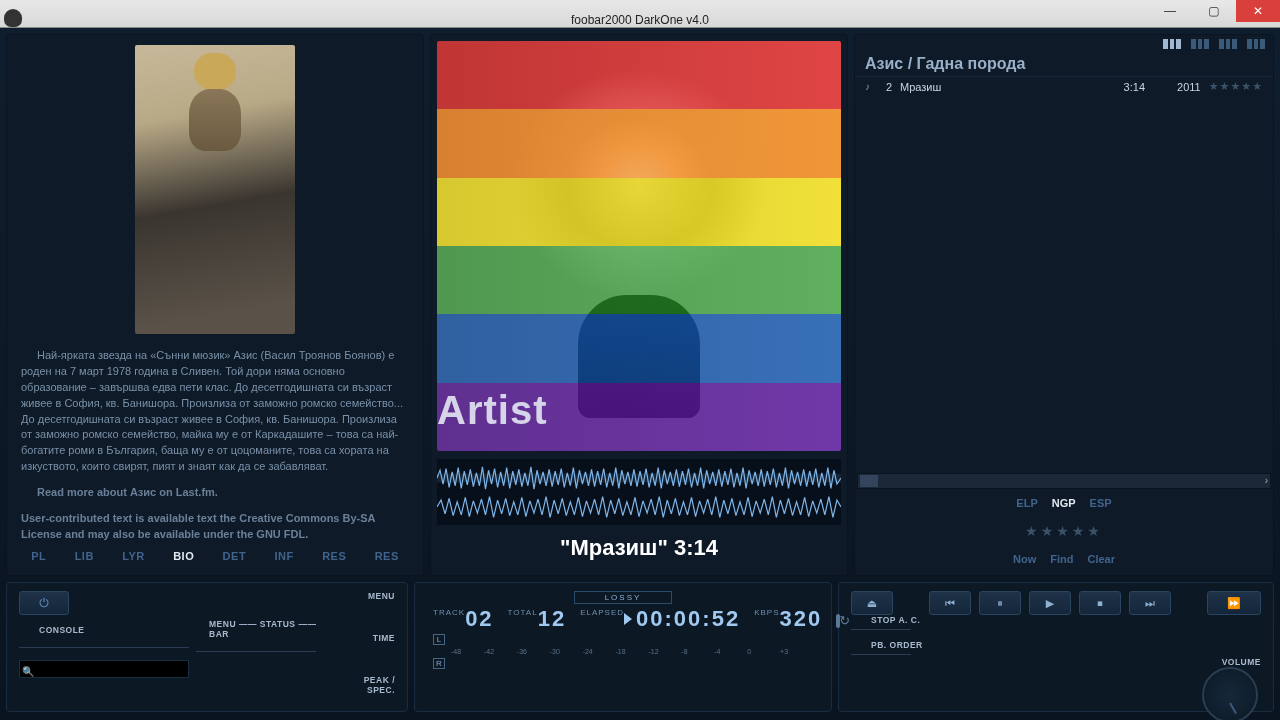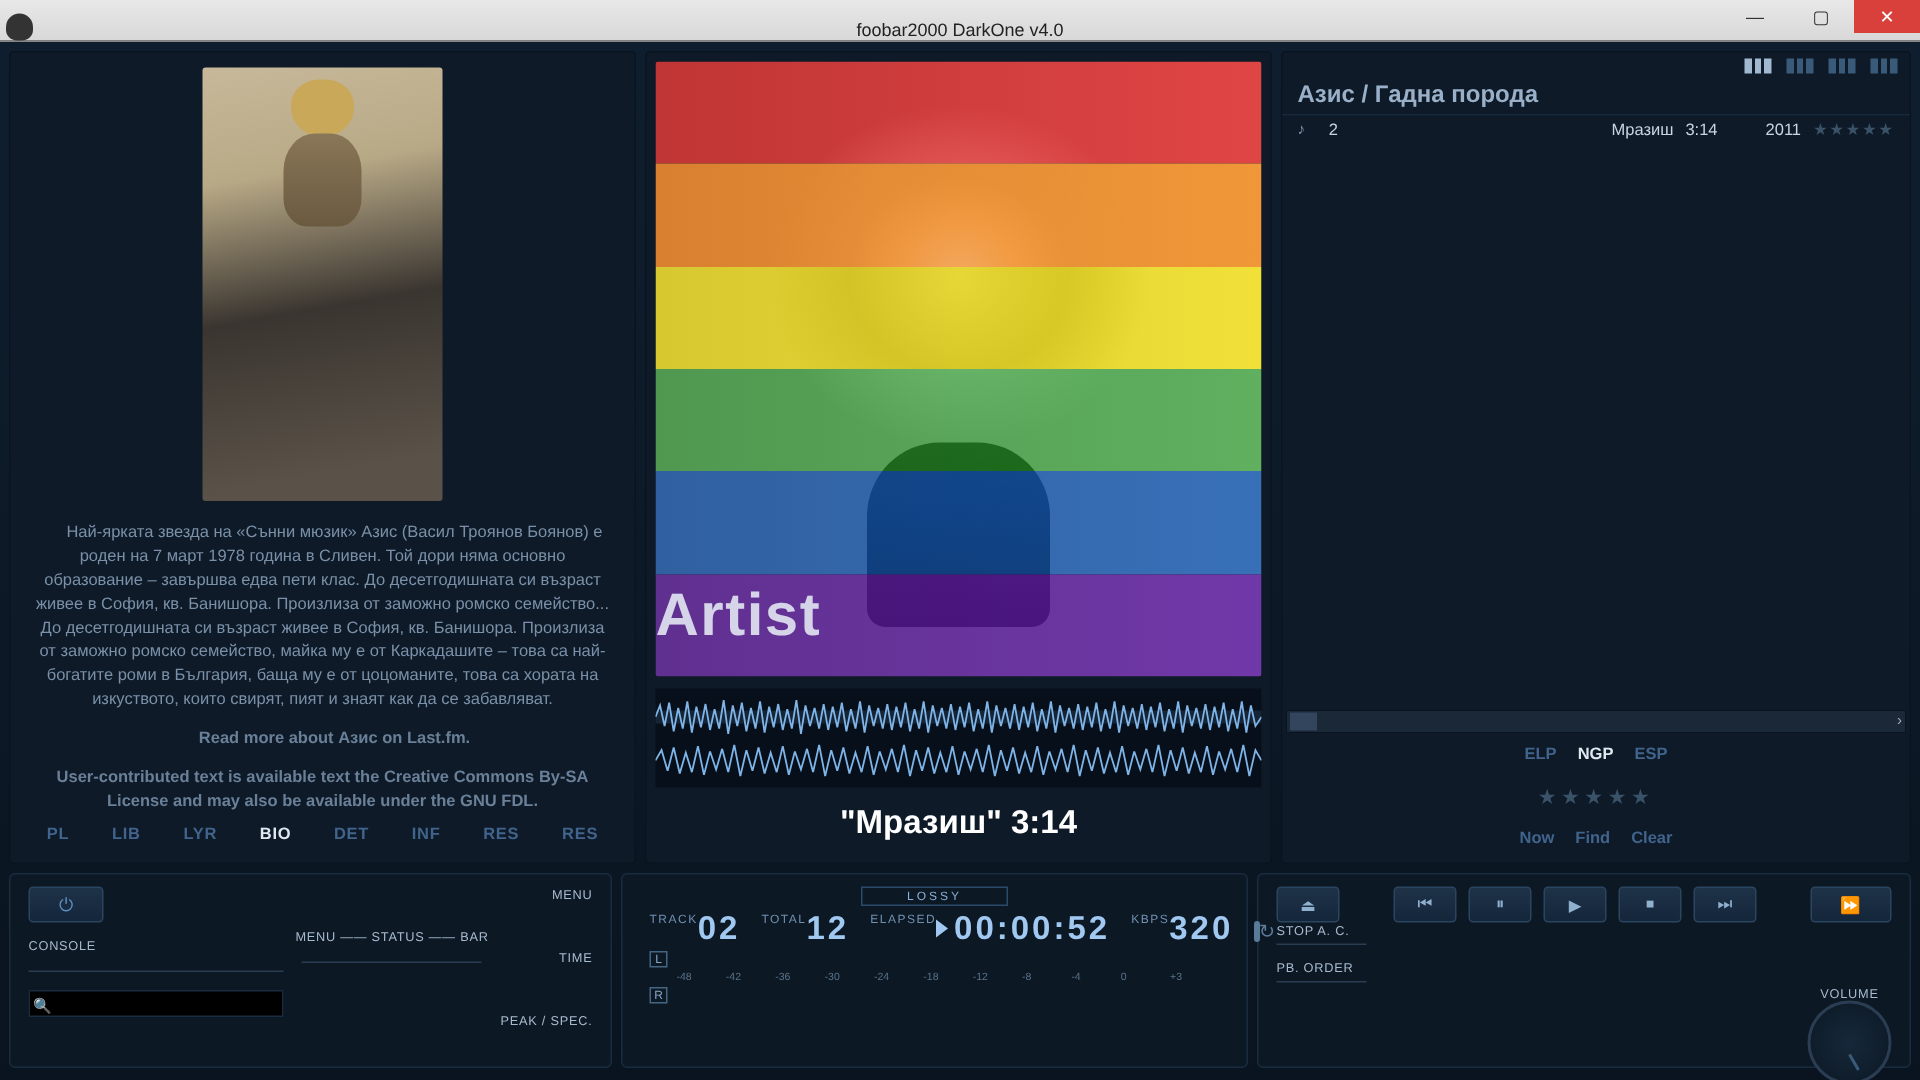--- a/index.html
+++ b/index.html
@@ -17,21 +17,21 @@
 .panel { background:#0e1a28; border:1px solid #0a1420; border-radius:3px; display:flex; flex-direction:column; }
 
 .left { width:418px; }
 .center { width:418px; }
 .right { flex:1; }
 
 .artistimg { width:160px; height:320px; margin:10px auto 6px; background:linear-gradient(170deg,#c7b89a 0%,#b8a986 25%,#3a3530 55%,#5a5248 90%); border-radius:2px; position:relative; overflow:hidden; }
 .artistimg::before { content:''; position:absolute; top:8px; left:50%; transform:translateX(-50%); width:42px; height:38px; background:#c9a85a; border-radius:45% 45% 50% 50%; }
 .artistimg::after { content:''; position:absolute; top:44px; left:50%; transform:translateX(-50%); width:52px; height:62px; background:linear-gradient(#8a7658,#6a5a40); border-radius:40% 40% 30% 30%; }
 
-.bio { padding:8px 14px; color:#7a90a8; font-size:11px; line-height:1.45; overflow:hidden;text-align:center; }
+.bio { padding:8px 14px; color:#7a90a8; font-size:11px; line-height:1.45; overflow:hidden; }
 .bio p { margin-bottom:10px; text-indent:16px; }
 .bio p.noind { text-indent:0; font-weight:bold; color:#6a8098; }
 .bio p.light { text-indent:16px; font-weight:bold; color:#6a8098; }
 
 .tabs { display:flex; justify-content:space-around; padding:6px 10px 10px; }
 .tab { color:#41648c; font-size:11px; font-weight:bold; cursor:pointer; padding:3px 6px; letter-spacing:0.5px; }
 .tab.active { color:#e0e8f0; }
 
 .albumart { flex:0 0 410px; margin:6px; border-radius:2px; overflow:hidden; position:relative; }
 .stripe { width:100%; height:16.67%; }
@@ -47,41 +47,41 @@
 .nowplay { text-align:center; color:#fff; font-size:22px; font-weight:bold; padding:6px 0 10px; }
 
 .right .rtabs { display:flex; justify-content:flex-end; gap:10px; padding:4px 8px 2px; }
 .rtab { width:18px; height:10px; display:flex; gap:2px; cursor:pointer; }
 .rtab span { flex:1; background:#3a5a7a; }
 .rtab.active span { background:#a0b8d0; }
 .plhead { padding:4px 10px 3px; color:#9ab0c8; font-size:16px; border-bottom:1px solid #16283c; font-weight:bold; }
 .plrow { display:flex; align-items:center; padding:3px 10px; color:#c8d4e2; font-size:11px; gap:8px; }
 .plrow .note { font-size:10px; color:#8098b0; }
 .plrow .num { width:14px; text-align:right; }
-.plrow .ttl { flex:1;text-align:right; }
+.plrow .ttl { flex:1; }
 .plrow .stars { color:#3a5268; letter-spacing:1px; }
 .spacer { flex:1; }
 .hscroll { height:16px; background:#1a2838; margin:0 2px 2px; position:relative; border:1px solid #0a1420; }
 .hscroll .th { position:absolute; left:2px; top:1px; width:18px; height:12px; background:#32455c; }
 .hscroll .ar { position:absolute; right:2px; top:1px; font-size:10px; color:#aaa; }
 
 .rbot { display:flex; padding:6px 10px 10px; align-items:center; gap:14px; justify-content:space-between;flex-direction:column; }
 .rbot .g1 { display:flex; gap:14px; }
 .rbb { color:#41648c; font-size:11px; font-weight:bold; cursor:pointer; }
 .rbb.active { color:#e0e8f0; }
 .rstars { color:#3a5268; font-size:14px; letter-spacing:3px; }
 
 .lower { display:flex; gap:6px; height:130px; }
 .lowpanel { background:#0c1824; border:1px solid #1a2c40; border-radius:4px; padding:8px 12px; display:flex; }
 .lp1 { width:418px; justify-content:space-between; }
 .lp2 { width:418px; flex-direction:column; }
 .lp3 { flex:1; flex-direction:column; justify-content:space-between; }
 
 .pwrbtn { width:50px; height:24px; background:linear-gradient(#1e3248,#14263a); border:1px solid #2a4560; border-radius:3px; display:flex; align-items:center; justify-content:center; color:#6090c0; font-size:12px; }
-.lbl { font-size:8.5px; font-weight:normal; color:#a8bace; letter-spacing:0.5px; }
+.lbl { font-size:8.5px; font-weight:bold; color:#a8bace; letter-spacing:0.5px;margin-left:20px; }
 .lp1 .col { display:flex; flex-direction:column; gap:10px; }
 .pline { height:1px; background:#2a3d52; margin:2px 0; }
 .srch { width:170px; height:18px; background:#000; border:1px solid #1a2c40; }
 .lp1 .rcol { align-items:flex-end; text-align:right; }
 .lp1 .rcol .lbl { margin-bottom:8px; }
 
 .lossy { align-self:center; border:1px solid #2a4a6a; padding:1px 30px; font-size:8px; color:#8ab0d8; letter-spacing:2px; margin-bottom:4px; }
 .digits { display:flex; align-items:flex-end; gap:14px; padding:0 6px 4px; color:#a0c8f0; font-family:"Courier New",monospace; }
 .dcol { display:flex; flex-direction:row; }
 .dlbl { font-size:8px; color:#7090b0; letter-spacing:1px; margin-bottom:2px; }

